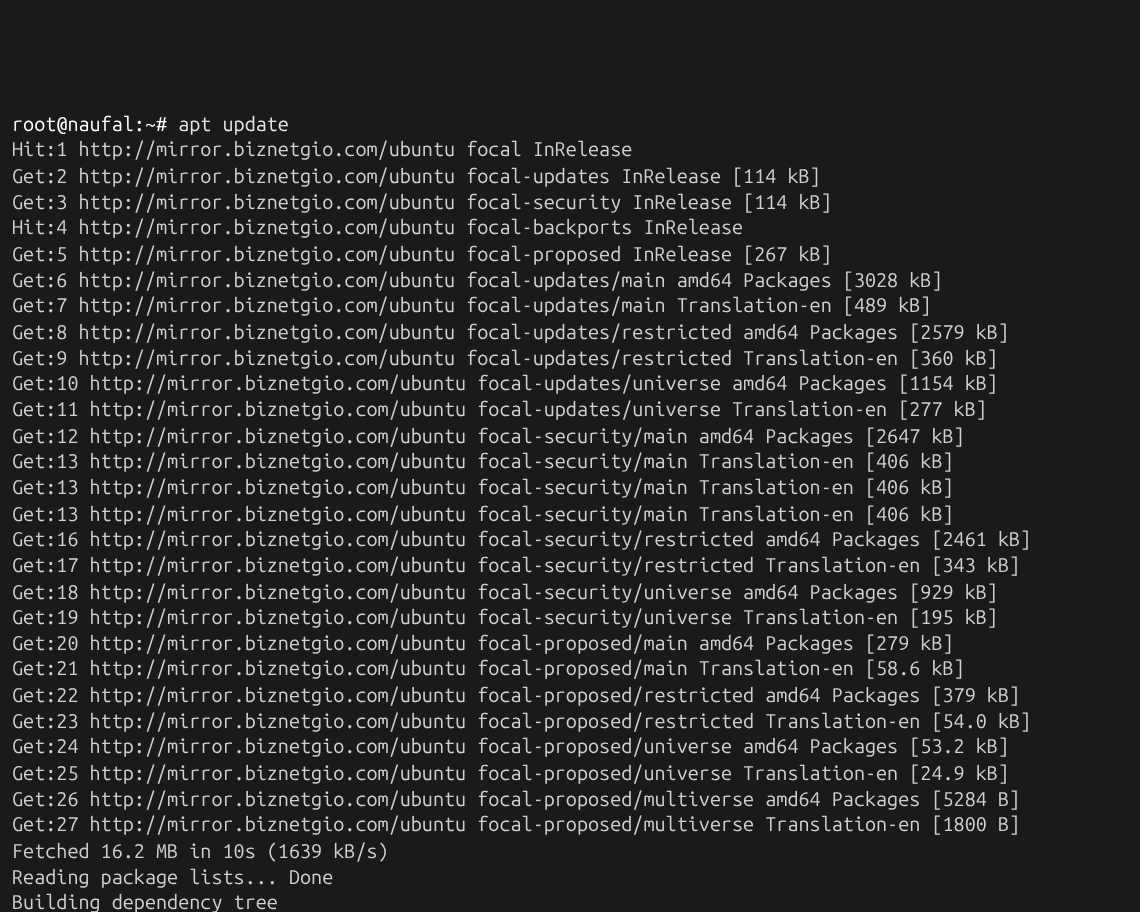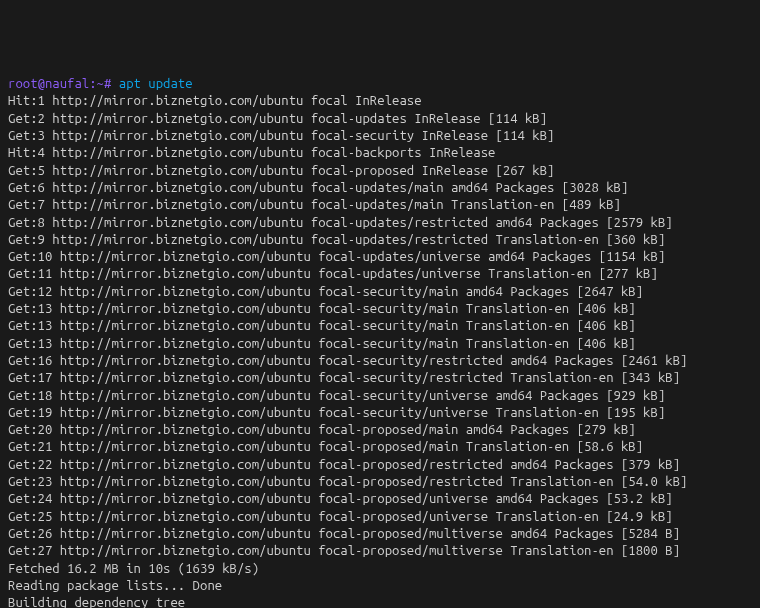--- a/index.html
+++ b/index.html
@@ -8,22 +8,22 @@
       font-family: 'Ubuntu Mono', 'DejaVu Sans Mono', 'Consolas', monospace;
       font-size: 13.2px;
       line-height: 17.3px;
       padding: 6px 8px;
       width: 760px;
       height: 608px;
       overflow: hidden;
       white-space: pre;
     }
     .line { display: block; }
-    .prompt-user { color: #8b5cf6; }
-    .cmd { color: #0ea5e9; }
+    .prompt-user { color: #ffffff; }
+    .cmd { color: #e5e5e5; }
     .terminal { color: #d0d0d0; }
   </style>
 </head>
 <body>
 
 
 
 <div class="terminal"><span class="line"><span class="prompt-user">root@naufal:~# </span><span class="cmd">apt update</span></span><span class="line">Hit:1 http://mirror.biznetgio.com/ubuntu focal InRelease</span><span class="line">Get:2 http://mirror.biznetgio.com/ubuntu focal-updates InRelease [114 kB]</span><span class="line">Get:3 http://mirror.biznetgio.com/ubuntu focal-security InRelease [114 kB]</span><span class="line">Hit:4 http://mirror.biznetgio.com/ubuntu focal-backports InRelease</span><span class="line">Get:5 http://mirror.biznetgio.com/ubuntu focal-proposed InRelease [267 kB]</span><span class="line">Get:6 http://mirror.biznetgio.com/ubuntu focal-updates/main amd64 Packages [3028 kB]</span><span class="line">Get:7 http://mirror.biznetgio.com/ubuntu focal-updates/main Translation-en [489 kB]</span><span class="line">Get:8 http://mirror.biznetgio.com/ubuntu focal-updates/restricted amd64 Packages [2579 kB]</span><span class="line">Get:9 http://mirror.biznetgio.com/ubuntu focal-updates/restricted Translation-en [360 kB]</span><span class="line">Get:10 http://mirror.biznetgio.com/ubuntu focal-updates/universe amd64 Packages [1154 kB]</span><span class="line">Get:11 http://mirror.biznetgio.com/ubuntu focal-updates/universe Translation-en [277 kB]</span><span class="line">Get:12 http://mirror.biznetgio.com/ubuntu focal-security/main amd64 Packages [2647 kB]</span><span class="line">Get:13 http://mirror.biznetgio.com/ubuntu focal-security/main Translation-en [406 kB]</span><span class="line">Get:13 http://mirror.biznetgio.com/ubuntu focal-security/main Translation-en [406 kB]</span><span class="line">Get:13 http://mirror.biznetgio.com/ubuntu focal-security/main Translation-en [406 kB]</span><span class="line">Get:16 http://mirror.biznetgio.com/ubuntu focal-security/restricted amd64 Packages [2461 kB]</span><span class="line">Get:17 http://mirror.biznetgio.com/ubuntu focal-security/restricted Translation-en [343 kB]</span><span class="line">Get:18 http://mirror.biznetgio.com/ubuntu focal-security/universe amd64 Packages [929 kB]</span><span class="line">Get:19 http://mirror.biznetgio.com/ubuntu focal-security/universe Translation-en [195 kB]</span><span class="line">Get:20 http://mirror.biznetgio.com/ubuntu focal-proposed/main amd64 Packages [279 kB]</span><span class="line">Get:21 http://mirror.biznetgio.com/ubuntu focal-proposed/main Translation-en [58.6 kB]</span><span class="line">Get:22 http://mirror.biznetgio.com/ubuntu focal-proposed/restricted amd64 Packages [379 kB]</span><span class="line">Get:23 http://mirror.biznetgio.com/ubuntu focal-proposed/restricted Translation-en [54.0 kB]</span><span class="line">Get:24 http://mirror.biznetgio.com/ubuntu focal-proposed/universe amd64 Packages [53.2 kB]</span><span class="line">Get:25 http://mirror.biznetgio.com/ubuntu focal-proposed/universe Translation-en [24.9 kB]</span><span class="line">Get:26 http://mirror.biznetgio.com/ubuntu focal-proposed/multiverse amd64 Packages [5284 B]</span><span class="line">Get:27 http://mirror.biznetgio.com/ubuntu focal-proposed/multiverse Translation-en [1800 B]</span><span class="line">Fetched 16.2 MB in 10s (1639 kB/s)</span><span class="line">Reading package lists... Done</span><span class="line">Building dependency tree</span></div>
 
 

